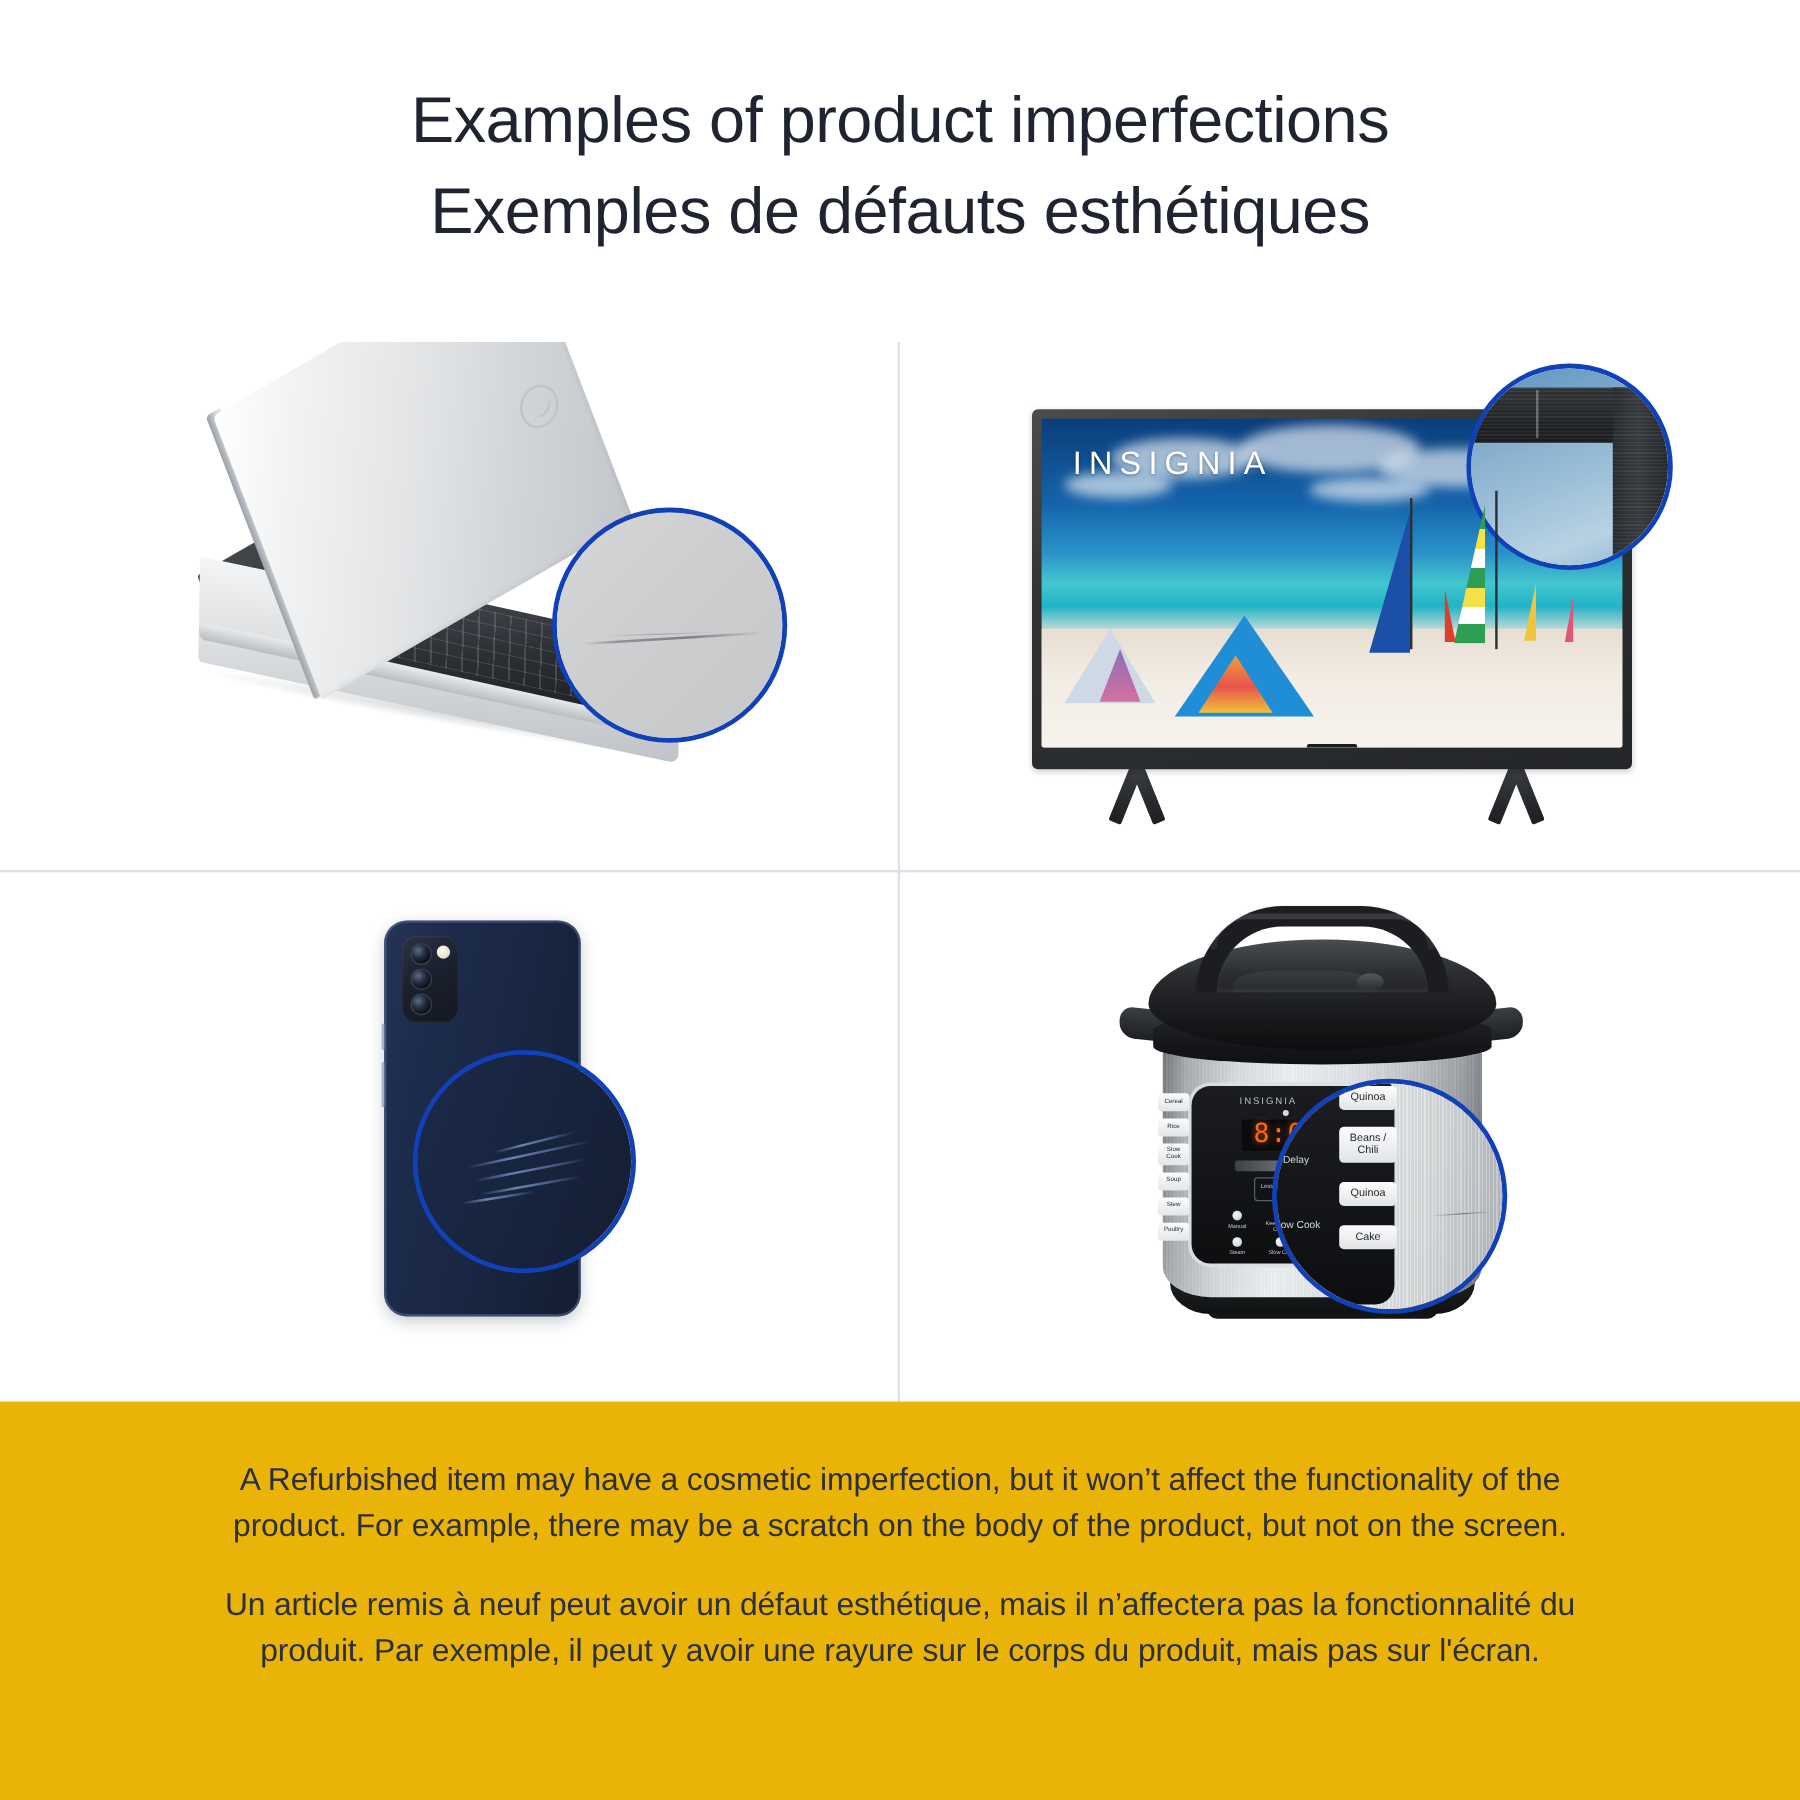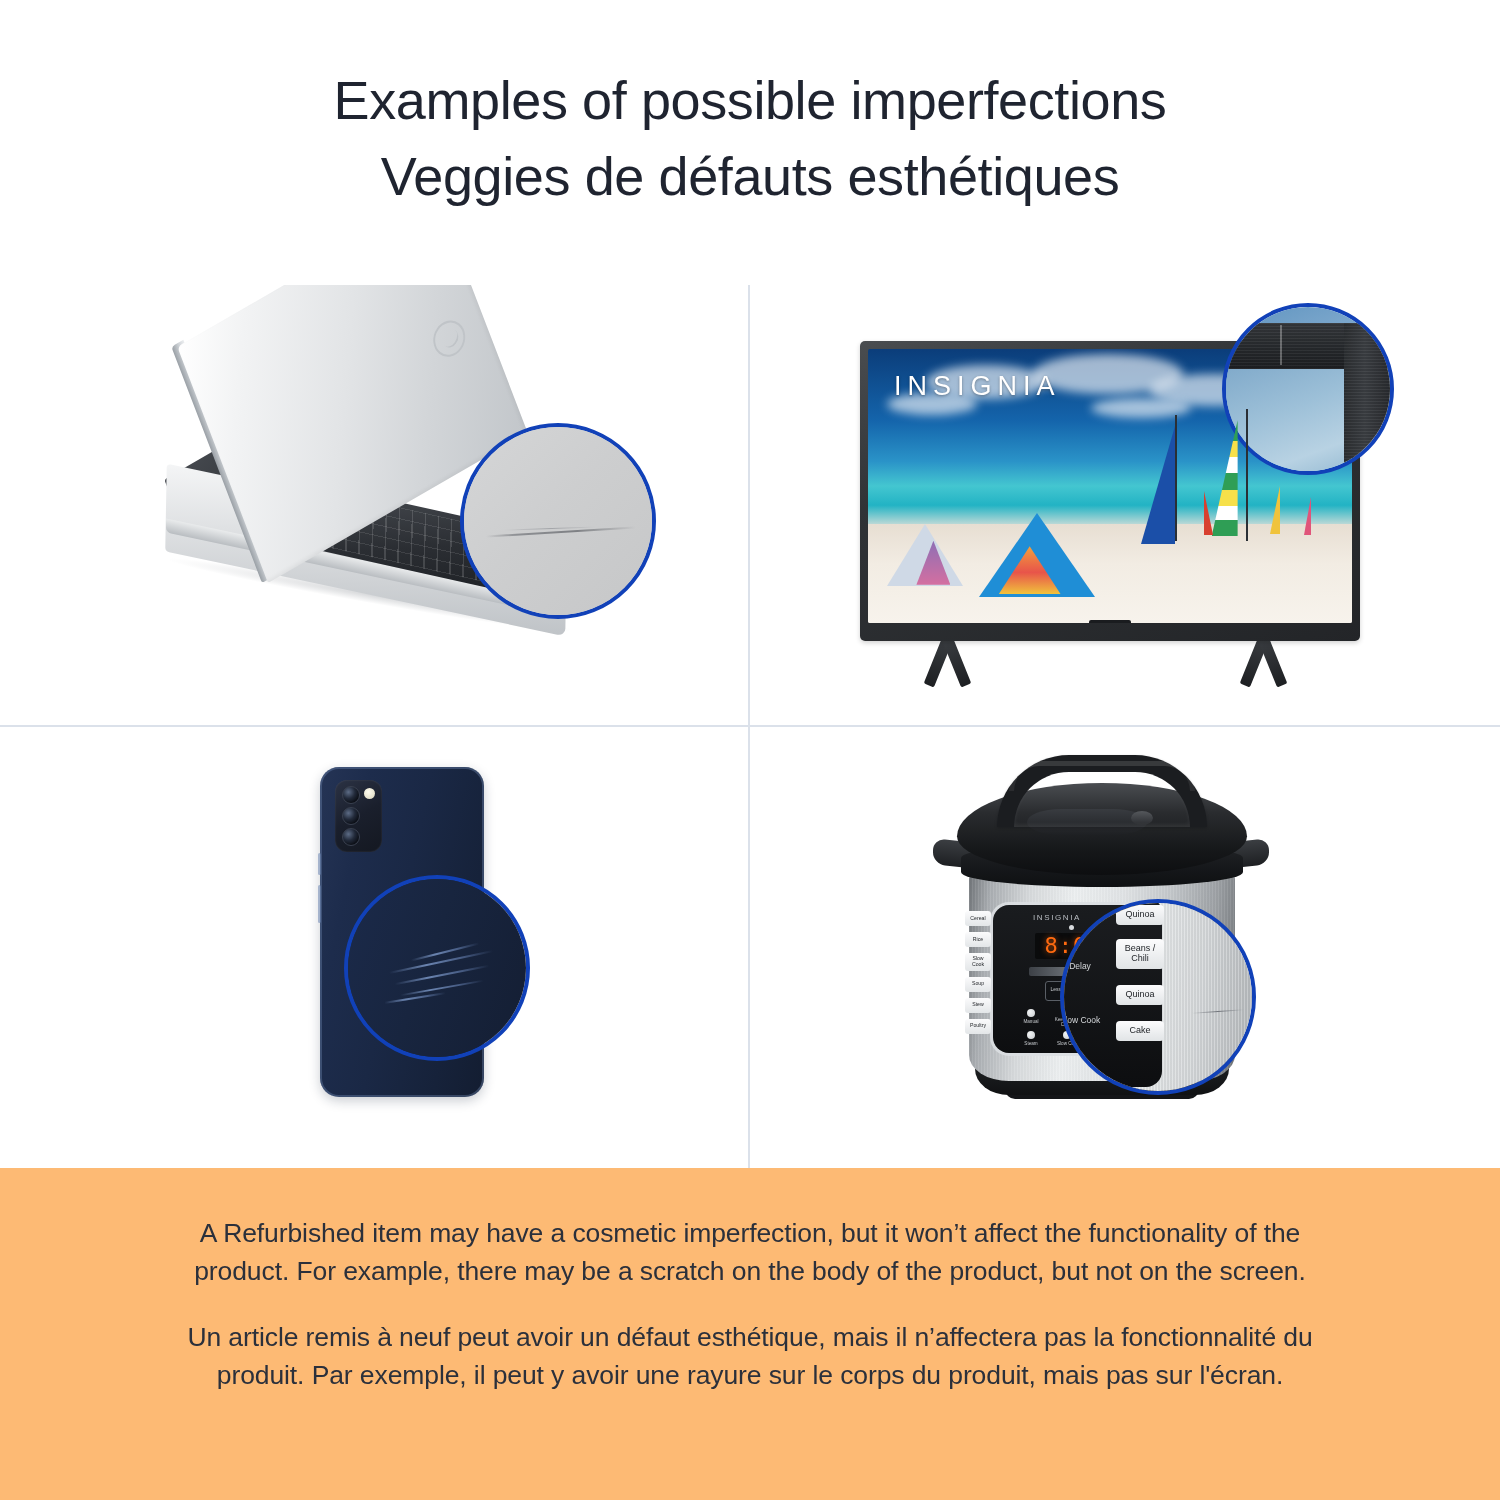--- a/index.html
+++ b/index.html
@@ -42,21 +42,21 @@
   }
   .cell { position: absolute; overflow: hidden; }
   .cell-tl { left: 0;     top: 0;     width: 748px; height: 440px; }
   .cell-tr { left: 750px; top: 0;     width: 750px; height: 440px; }
   .cell-bl { left: 0;     top: 442px; width: 748px; height: 441px; }
   .cell-br { left: 750px; top: 442px; width: 750px; height: 441px; }
 
   
   .footer {
     position: absolute; left: 0; top: 1168px; width: 1500px; height: 332px;
-    background: #fdba74;
+    background: #eab308;
     padding: 46px 170px 0 170px;
     text-align: center;
   }
   .footer p {
     font-size: 26.5px;
     line-height: 38px;
     color: #2b303b;
     letter-spacing: -0.1px;
   }
   .footer p + p { margin-top: 28px; }
@@ -455,22 +455,22 @@
     background: linear-gradient(90deg, rgba(110,114,118,0), #70747a, rgba(110,114,118,0));
     transform: rotate(-4deg);
   }
 </style>
 </head>
 <body>
 
 <div class="page">
 
   <div class="title-block">
-    <div class="title-line">Examples of possible imperfections</div>
-    <div class="title-line">Veggies de défauts esthétiques</div>
+    <div class="title-line">Examples of product imperfections</div>
+    <div class="title-line">Exemples de défauts esthétiques</div>
   </div>
 
   <div class="grid">
 
     <div class="divider-v"></div>
     <div class="divider-h"></div>
 
     <div class="cell cell-tl">
       <div class="laptop-wrap">
         <div class="laptop-shadow"></div>

